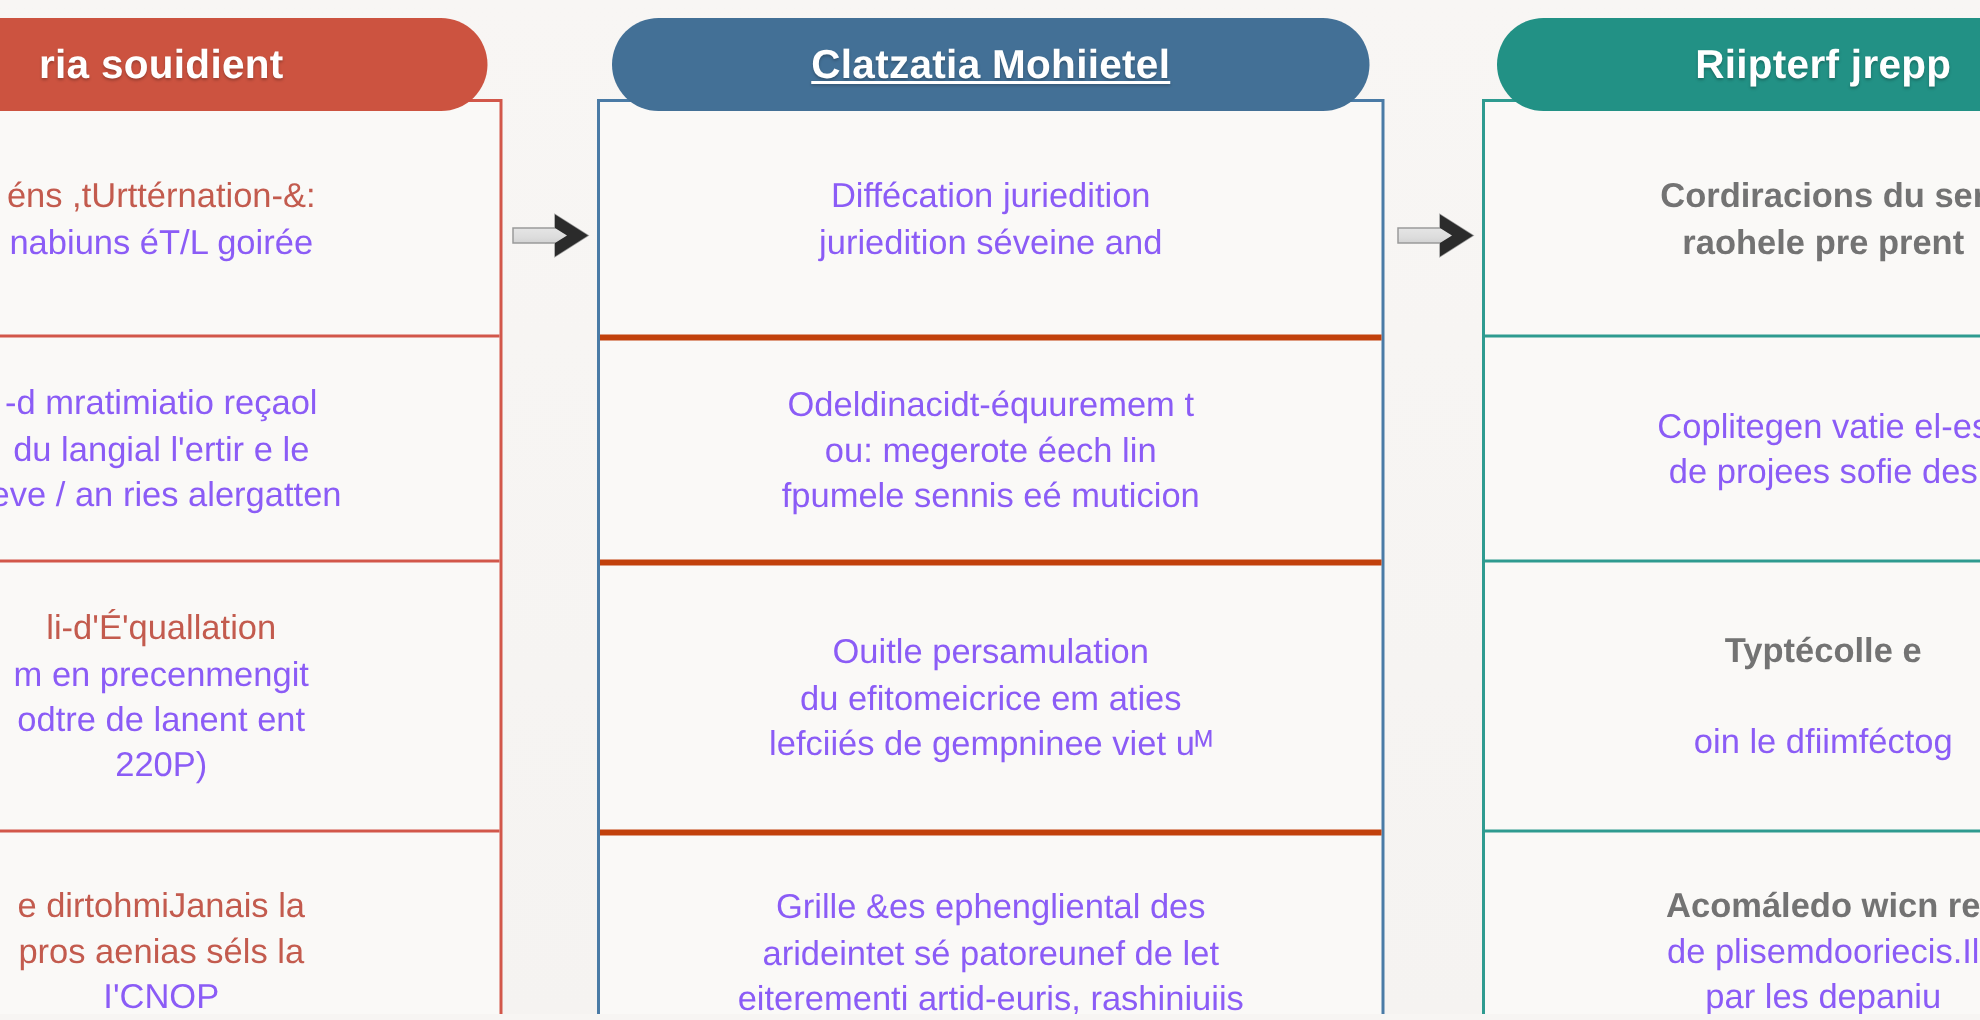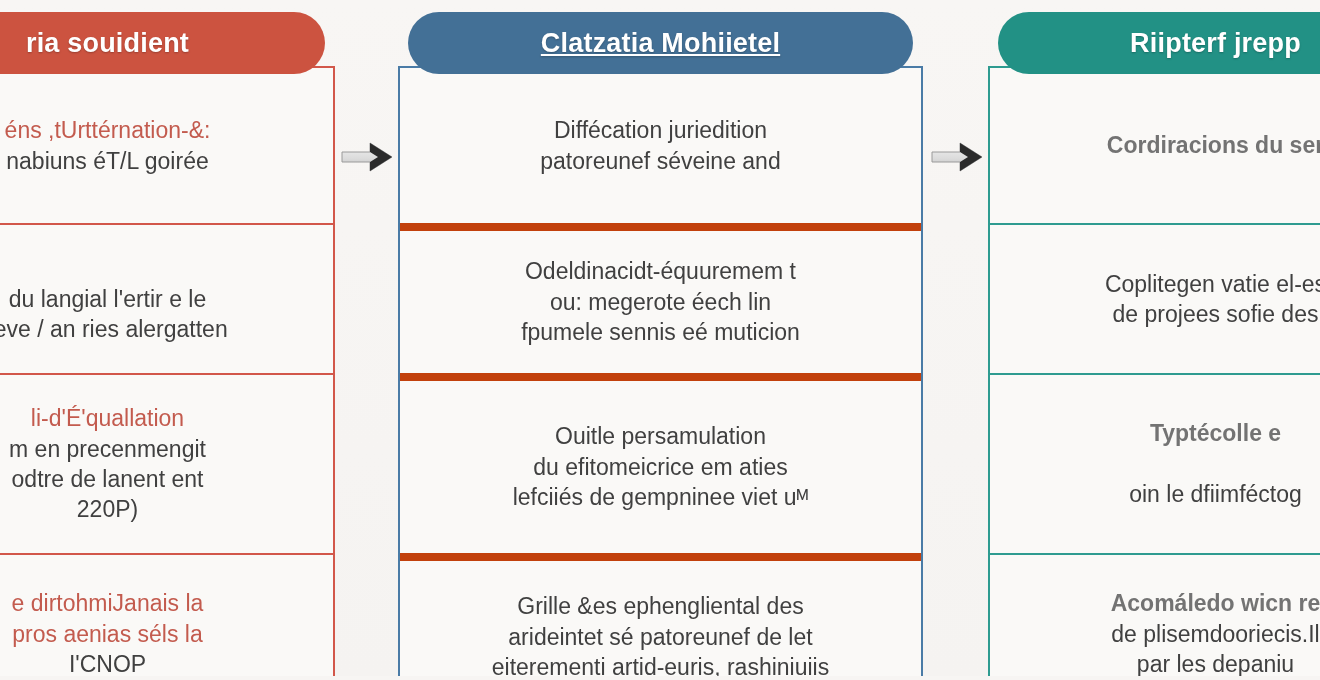--- a/index.html
+++ b/index.html
@@ -76,34 +76,34 @@
     align-items: center;
     justify-content: center;
     padding: 10px 18px;
     text-align: center;
     line-height: 1.32;
     font-size: 23px;
     color: #3b3b3b;
     overflow: hidden;
   }
   .box-red  .row + .row { border-top: 2px solid #d2574a; }
-  .box-blue .row + .row { border-top: 8px solid #c2410c; }
+  .box-blue .row + .row { border-top: 4px solid #c2410c; }
   .box-teal .row + .row { border-top: 2px solid #2e9b90; }
 
   .r1 { height: 155px; }
   .r2 { height: 150px; }
   .r3 { height: 180px; }
   .r4 { height: 160px; }
 
   .row p { width: 100%; }
 
   
   .acc-red  { color: #c35b4e; text-align: right; }
   .acc-teal { color: #737373; font-weight: bold; }
-  .dark     { color: #404040; }
+  .dark     { color: #8b5cf6; }
 
   
   .arrow {
     position: absolute;
     top: 140px;
     width: 56px;
     height: 34px;
     z-index: 4;
   }
   .arrow-1 { left: 340px; }
@@ -122,21 +122,21 @@
 
       <div class="row r1">
         <p>
           <span class="acc-red">éns ,tUrttérnation-&amp;:</span><br>
           <span class="dark">nabiuns éT/L goirée</span>
         </p>
       </div>
 
       <div class="row r2">
         <p>
-          <br>
+          <span class="dark">‑d mratimiatio reçaol</span><br>
           <span class="dark">du langial l'ertir e le</span><br>
           <span class="dark">feve / an ries alergatten</span>
         </p>
       </div>
 
       <div class="row r3">
         <p>
           <span class="acc-red">li-d'É'quallation</span><br>
           <span class="dark">m en precenmengit</span><br>
           <span class="dark">odtre de lanent ent</span><br>
@@ -169,21 +169,21 @@
     </svg>
   </div>
 
   <div class="column col-mid">
     <div class="pill pill-blue">Clatzatia Mohiietel</div>
     <div class="box box-blue">
 
       <div class="row r1">
         <p>
           <span class="dark">Diffécation juriedition</span><br>
-          <span class="dark">patoreunef séveine and</span><br>
+          <span class="dark">juriedition séveine and</span><br>
         </p>
       </div>
 
       <div class="row r2">
         <p>
           <span class="dark">Odeldinacidt-équuremem t</span><br>
           <span class="dark">ou: megerote éech lin</span><br>
           <span class="dark">fpumele sennis eé muticion</span>
         </p>
       </div>
@@ -221,20 +221,21 @@
     </svg>
   </div>
 
   <div class="column col-right">
     <div class="pill pill-teal">Riipterf jrepp</div>
     <div class="box box-teal">
 
       <div class="row r1">
         <p>
           <span class="acc-teal">Cordiracions du ser</span><br>
+          <span class="acc-teal">raohele pre prent</span>
         </p>
       </div>
 
       <div class="row r2">
         <p>
           <span class="dark">Coplitegen vatie el-es</span><br>
           <span class="dark">de projees sofie des</span>
         </p>
       </div>
 

